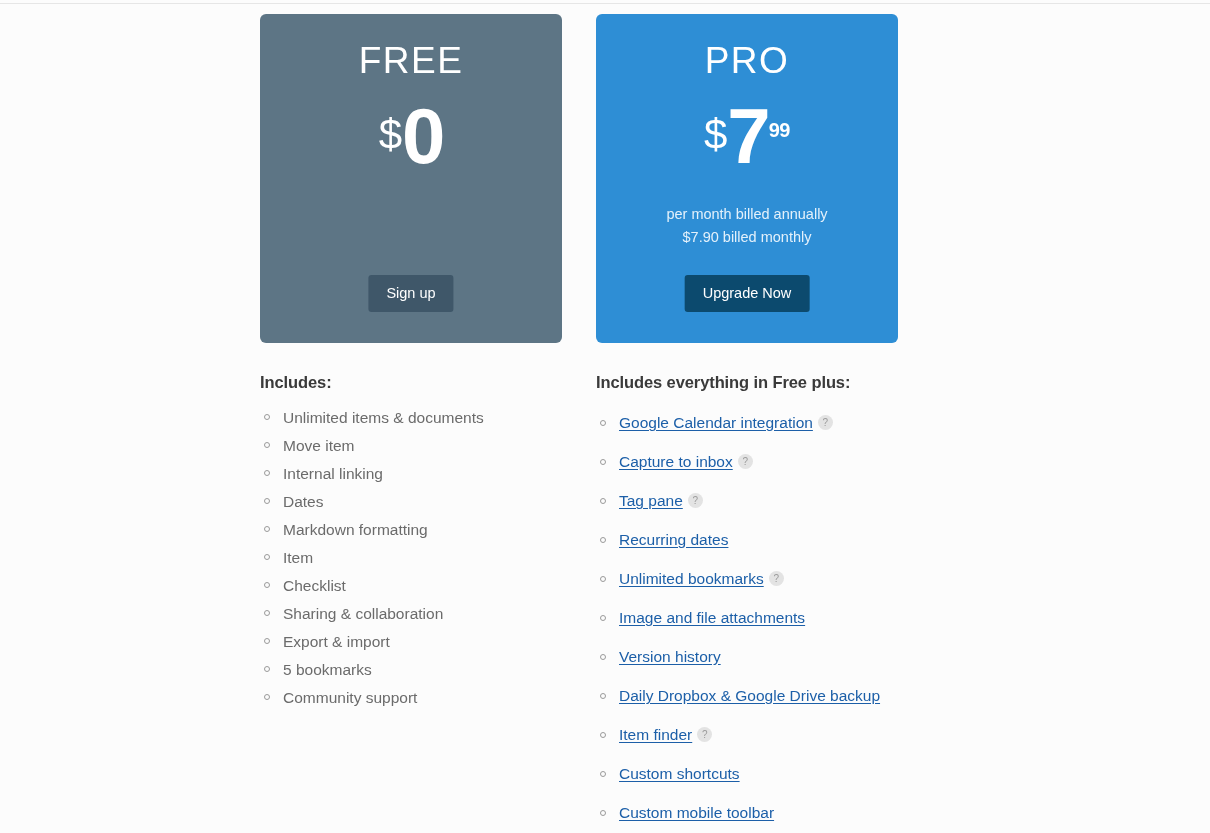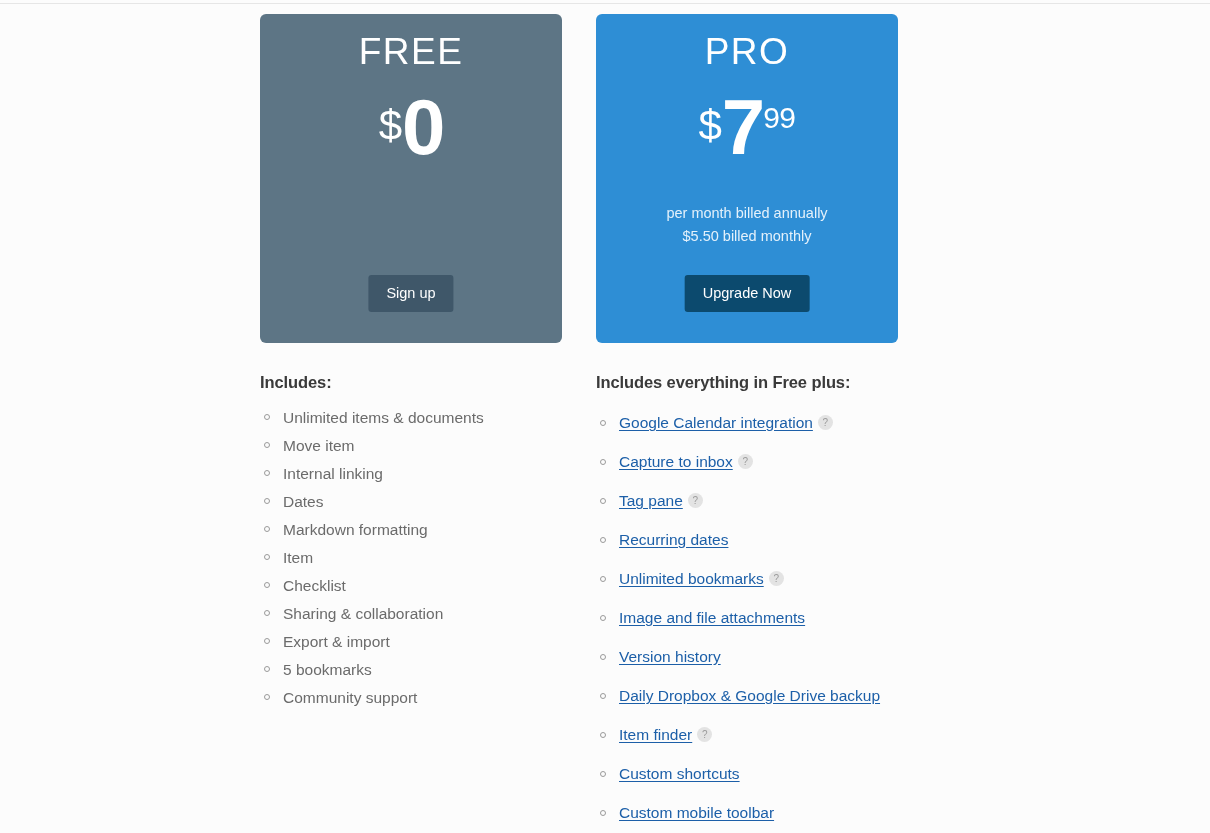--- a/index.html
+++ b/index.html
@@ -45,21 +45,21 @@
   }
   #plan-card-free  { left: 260px; background: #5d7585; }
   #plan-card-pro   { left: 596px; background: #2e8ed5; }
 
   .plan-name {
     font-size: 37px;
     font-weight: 400;
     letter-spacing: 1.5px;
     line-height: 1;
     margin: 0;
-    padding-top: 19px;
+    padding-top: 28px;
     color: #ffffff;
   }
 
   .price-row {
     margin: 0;
     padding-top: 18px;
     line-height: 1;
     white-space: nowrap;
   }
   .currency {
@@ -67,28 +67,28 @@
     font-weight: 400;
     vertical-align: 14px;
     letter-spacing: 0;
   }
   .amount {
     font-size: 78px;
     font-weight: 700;
     letter-spacing: -2px;
   }
   .cents {
-    font-size: 30px;
-    font-weight: 400;
+    font-size: 20px;
+    font-weight: 700;
     vertical-align: 26px;
     letter-spacing: -0.5px;
   }
 
   .billing-note {
-    margin: 12px;
+    margin: 4px;
     font-size: 14.5px;
     line-height: 23px;
     color: #e4f1fb;
     padding-top: 24px;
     text-align: center;
   }
   .billing-note .line2 { display: block; }
 
   .cta-button {
     position: absolute;
@@ -197,21 +197,21 @@
     <button class="cta-button" id="signup-button">Sign up</button>
   </div>
 
   <div class="plan-card" id="plan-card-pro">
     <div class="plan-name">PRO</div>
     <div class="price-row">
       <span class="currency">$</span><span class="amount">7</span><span class="cents">99</span>
     </div>
     <div class="billing-note">
       <span>per month billed annually</span>
-      <span class="line2">$5.50 billed monthly</span>
+      <span class="line2">$7.90 billed monthly</span>
     </div>
     <button class="cta-button" id="upgrade-button">Upgrade Now</button>
   </div>
 
   <div class="feature-column" id="feature-column-free">
     <div class="includes-heading">Includes:</div>
     <ul class="feature-list" id="feature-list-free">
         <li><span class="bullet"></span><span class="feature-plain">Unlimited items &amp; documents</span></li>
         <li><span class="bullet"></span><span class="feature-plain">Move item</span></li>
         <li><span class="bullet"></span><span class="feature-plain">Internal linking</span></li>

